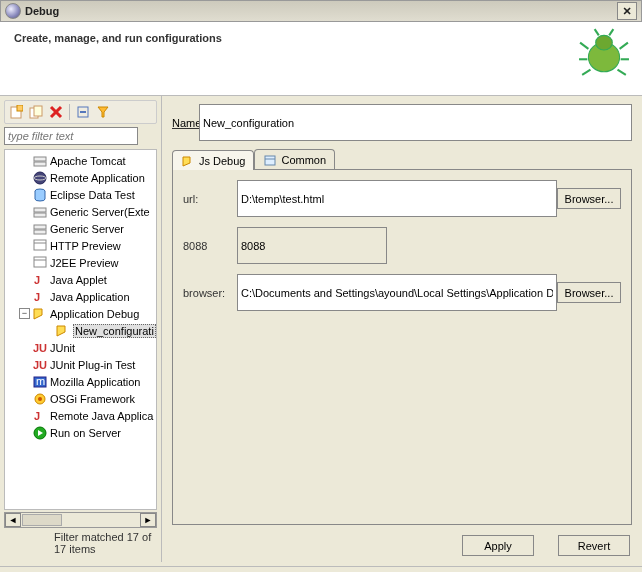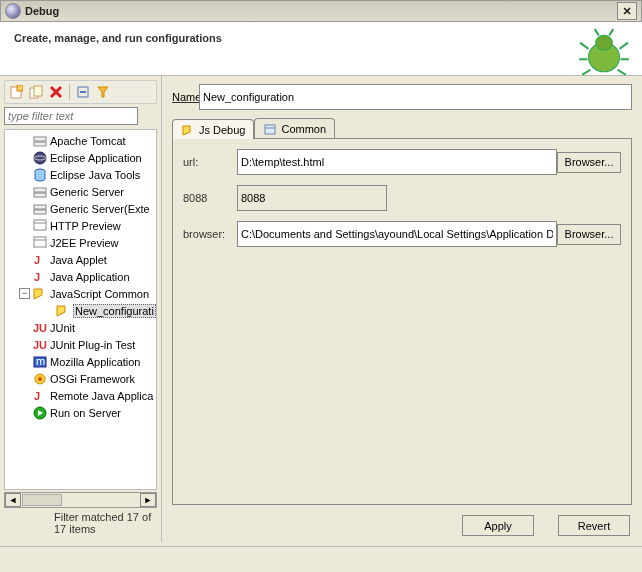--- a/index.html
+++ b/index.html
@@ -1,20 +1,20 @@
 <!DOCTYPE html>
 <html><head>
 <meta charset="utf-8">
 <style>
 * { box-sizing: border-box; font-family: Tahoma, sans-serif; font-size: 11px; }
 body { margin: 0; background: #ece9d8; width: 642px; height: 572px; overflow: hidden; }
 .titlebar { background: linear-gradient(#cdcabc,#e0ddd0); height: 22px; border: 1px solid #999; display: flex; align-items: center; padding: 0 4px; font-weight: bold; color: #222; }
 .titlebar .title-icon { width: 16px; height: 16px; margin-right: 4px; border: 1px solid #888; border-radius: 8px; background: radial-gradient(circle at 5px 5px,#eef,#88b 60%,#557); }
 .titlebar .close { margin-left: auto; width: 20px; height: 18px; border: 1px solid #888; background: #ece9d8; text-align: center; line-height: 16px; font-family: Arial; }
-.banner { background: #fff; height: 54px; border-bottom: 1px solid #bbb; padding: 10px 14px; position: relative; }
+.banner { background: #fff; height: 74px; border-bottom: 1px solid #bbb; padding: 10px 14px; position: relative; }
 .banner-title { font-weight: bold; color: #333; }
 .bug { position: absolute; right: 12px; top: 6px; width: 52px; height: 48px; }
 .bug svg { width: 100%; height: 100%; }
 .main { display: flex; height: 466px; }
 .left { width: 162px; border-right: 1px solid #bbb; display: flex; flex-direction: column; padding: 4px; }
 .toolbar { height: 24px; display: flex; align-items: center; gap: 2px; border: 1px solid #ccc; border-radius: 2px; padding: 0 2px; background: #efece0; }
 .tbtn { width: 18px; height: 18px; display: flex; align-items: center; justify-content: center; }
 .sep { width: 1px; height: 16px; background: #bbb; margin: 0 2px; }
 .filter-input { margin-top: 3px; border: 1px solid #888; height: 18px; padding: 7px 3px; background: #fff; font-style: italic; color: #666; width: 134px; }
 .tree { flex: 1; overflow: hidden; border: 1px solid #bbb; background: #fff; margin-top: 4px; padding: 2px 0; }
@@ -24,21 +24,21 @@
 .expander { width: 11px; height: 11px; border: 1px solid #888; background: #fff; display: inline-flex; align-items: center; justify-content: center; font-size: 9px; line-height: 9px; margin-right: 2px; margin-left: 2px; color: #333; }
 .icon { width: 16px; height: 16px; margin-right: 2px; display: inline-flex; align-items: center; justify-content: center; flex-shrink: 0; }
 .lbl { color: #000; }
 .scroll-h { height: 16px; border: 1px solid #999; background: #ece9d8; display: flex; align-items: center; margin-top: 2px; }
 .scroll-h .arrow { width: 16px; height: 14px; background: #ece9d8; border: 1px solid #888; text-align: center; font-size: 9px; line-height: 12px; }
 .scroll-h .thumb { flex: 0 0 40px; height: 12px; background: #ddd9c8; border: 1px solid #aaa; margin-left: 1px; }
 .status { padding: 3px 2px; color: #333; margin-left: 48px; }
 .right { flex: 1; padding: 8px 10px 6px 10px; display: flex; flex-direction: column; }
 .name-row { display: flex; align-items: center; margin-bottom: 8px; }
 .name-row label { width: 27px; text-decoration: underline; text-decoration-color: #333; }
-.txt { border: 1px solid #888; height: 26px; background: #fff; padding: 1px 3px; flex: 1; }
+.txt { border: 1px solid #888; height: 37px; background: #fff; padding: 1px 3px; flex: 1; }
 .txt-ro { background: #ece9d8; }
 .tabrow { display: flex; align-items: flex-end; border-bottom: 1px solid #888; }
 .tab { border: 1px solid #888; border-bottom: none; padding: 2px 8px; background: #ece9d8; border-radius: 4px 4px 0 0; display: flex; align-items: center; gap: 4px; height: 20px; }
 .tab.active { background: #f7f5ec; position: relative; top: 1px; }
 .tab .ticon { width: 14px; height: 14px; }
 .form { border: 1px solid #888; border-top: none; flex: 1; padding: 10px 10px; background: #ece9d8; }
 .form-row { display: flex; align-items: center; margin-bottom: 10px; }
 .form-row .flabel { width: 54px; color: #333; }
 .form-row .ftxt { flex: 1; }
 .btn { border: 1px solid #888; background: #ece9d8; height: 21px; padding: 0 6px; min-width: 64px; }
@@ -119,51 +119,51 @@
           <span class="lbl">Apache Tomcat</span>
         </div>
         <div class="tree-row">
           <span style="display:inline-block;width:15px"></span>
           <span class="icon">
             <svg width="16" height="16">
               <circle cx="8" cy="8" r="6" fill="#447" stroke="#225"></circle>
               <ellipse cx="8" cy="8" rx="6" ry="2" fill="none" stroke="#ccc"></ellipse>
             </svg>
           </span>
-          <span class="lbl">Eclipse Application</span>
+          <span class="lbl">Remote Application</span>
         </div>
         <div class="tree-row">
           <span style="display:inline-block;width:15px"></span>
           <span class="icon">
             <svg width="16" height="16">
               <ellipse cx="8" cy="4" rx="5" ry="2" fill="#9cf" stroke="#36a"></ellipse>
               <path d="M3 4 L3 12 A5 2 0 0 0 13 12 L13 4" fill="#9cf" stroke="#36a"></path>
             </svg>
           </span>
-          <span class="lbl">Eclipse Java Tools</span>
+          <span class="lbl">Eclipse Data Test</span>
         </div>
         <div class="tree-row">
           <span style="display:inline-block;width:15px"></span>
           <span class="icon">
             <svg width="16" height="16">
               <rect x="2" y="4" width="12" height="4" fill="#eee" stroke="#888"></rect>
               <rect x="2" y="9" width="12" height="4" fill="#eee" stroke="#888"></rect>
             </svg>
           </span>
-          <span class="lbl">Generic Server</span>
+          <span class="lbl">Generic Server(Exte</span>
         </div>
         <div class="tree-row">
           <span style="display:inline-block;width:15px"></span>
           <span class="icon">
             <svg width="16" height="16">
               <rect x="2" y="4" width="12" height="4" fill="#eee" stroke="#888"></rect>
               <rect x="2" y="9" width="12" height="4" fill="#eee" stroke="#888"></rect>
             </svg>
           </span>
-          <span class="lbl">Generic Server(Exte</span>
+          <span class="lbl">Generic Server</span>
         </div>
         <div class="tree-row">
           <span style="display:inline-block;width:15px"></span>
           <span class="icon">
             <svg width="16" height="16">
               <rect x="2" y="2" width="12" height="10" fill="#fff" stroke="#888"></rect>
               <line x1="2" y1="5" x2="14" y2="5" stroke="#888"></line>
             </svg>
           </span>
           <span class="lbl">HTTP Preview</span>
@@ -196,21 +196,21 @@
           </span>
           <span class="lbl">Java Application</span>
         </div>
         <div class="tree-row">
           <span class="expander">−</span>
           <span class="icon">
             <svg width="16" height="16">
               <path d="M2 3 L10 3 L10 9 L2 13 Z" fill="#fd5" stroke="#c80"></path>
             </svg>
           </span>
-          <span class="lbl">JavaScript Common</span>
+          <span class="lbl">Application Debug</span>
         </div>
         <div class="tree-row indent2 selected">
           <span class="icon">
             <svg width="16" height="16">
               <path d="M2 3 L10 3 L10 9 L2 13 Z" fill="#fd5" stroke="#c80"></path>
             </svg>
           </span>
           <span class="lbl">New_configurati</span>
         </div>
         <div class="tree-row">

